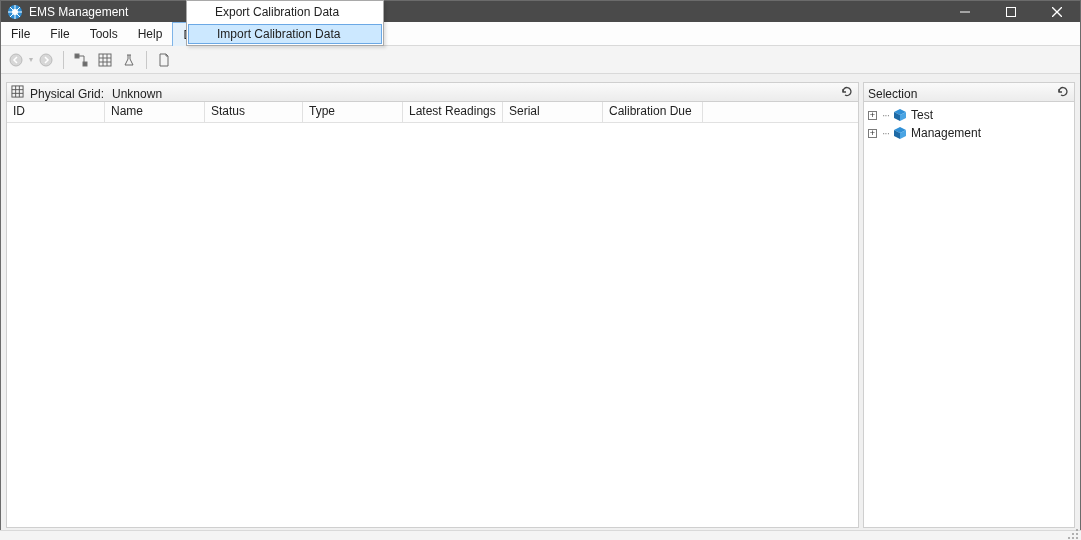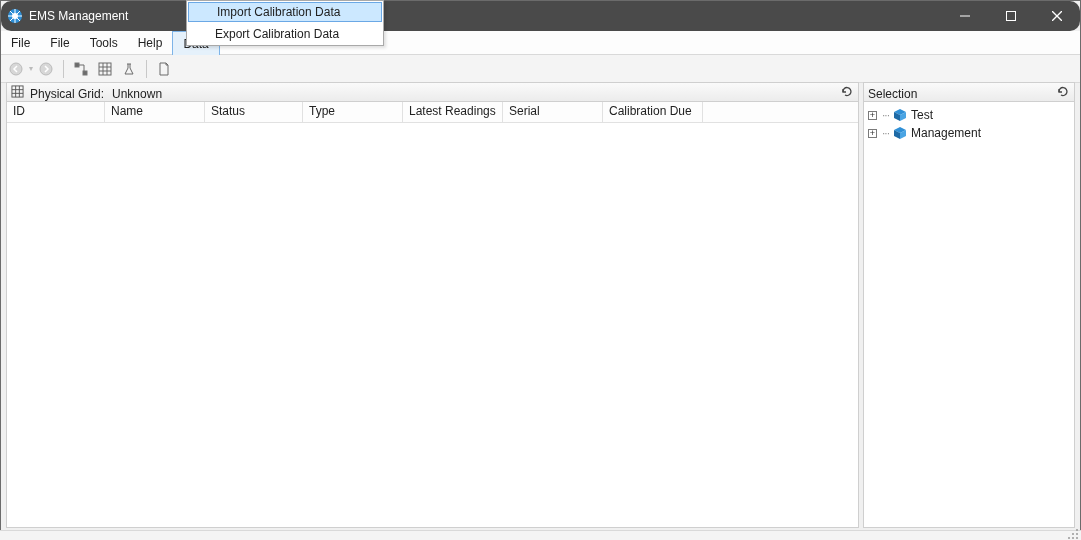--- a/index.html
+++ b/index.html
@@ -1,19 +1,19 @@
 <!DOCTYPE html>
 <html><head>
 <meta charset="utf-8">
 <style>
   * { box-sizing: border-box; }
   html, body { margin:0; padding:0; font-family: "Segoe UI", Tahoma, sans-serif; font-size:12px; color:#222; }
   body { background:#f0f0f0; width:1081px; height:540px; overflow:hidden; border:1px solid #6b6b6b; }
   
-  .titlebar { height:30px; background:#4a4a4a; color:#fff; display:flex; align-items:center; justify-content:space-between;border-radius:10px; }
+  .titlebar { height:21px; background:#4a4a4a; color:#fff; display:flex; align-items:center; justify-content:space-between; }
   .titlebar-left { display:flex; align-items:center; gap:6px; padding-left:6px; }
   .titlebar-title { font-size:12px; }
   .titlebar-controls { display:flex; height:100%; }
   .titlebar-controls .ctl { width:46px; display:flex; align-items:center; justify-content:center; }
   .titlebar-controls .ctl svg { stroke:#fff; fill:none; }
   .app-icon { width:16px; height:16px; display:inline-flex; align-items:center; justify-content:center; }
   
   .menubar { height:24px; background:#fdfdfd; display:flex; align-items:stretch; border-bottom:1px solid #d9d9d9; position:relative; }
   .menu-item { padding:0 10px; display:flex; align-items:center; font-size:12px; cursor:default; }
   .menu-item.open { background:#e5f1fb; border:1px solid #7eb4e8; border-bottom:none; height:24px; }
@@ -127,22 +127,22 @@
   </div>
   <span class="tool-sep"></span>
   <div class="tool-btn">
     <svg width="14" height="14" viewBox="0 0 14 14">
         <path d="M3 1 H9 L11 3 V13 H3 Z" fill="none" stroke="#6b6b6b"></path>
         <path d="M9 1 V3 H11" fill="none" stroke="#6b6b6b"></path>
       </svg>
   </div>
 
   <div class="dropdown">
+    <div class="dropdown-item">Export Calibration Data</div>
     <div class="dropdown-item sel">Import Calibration Data</div>
-    <div class="dropdown-item">Export Calibration Data</div>
   </div>
 </div>
 
 <div class="outer">
 
   <div class="panel-left">
     <div class="panel-header">
       <span>
         <svg width="13" height="13" viewBox="0 0 14 14">
             <rect x="1" y="1" width="12" height="12" fill="none" stroke="#555"></rect>

